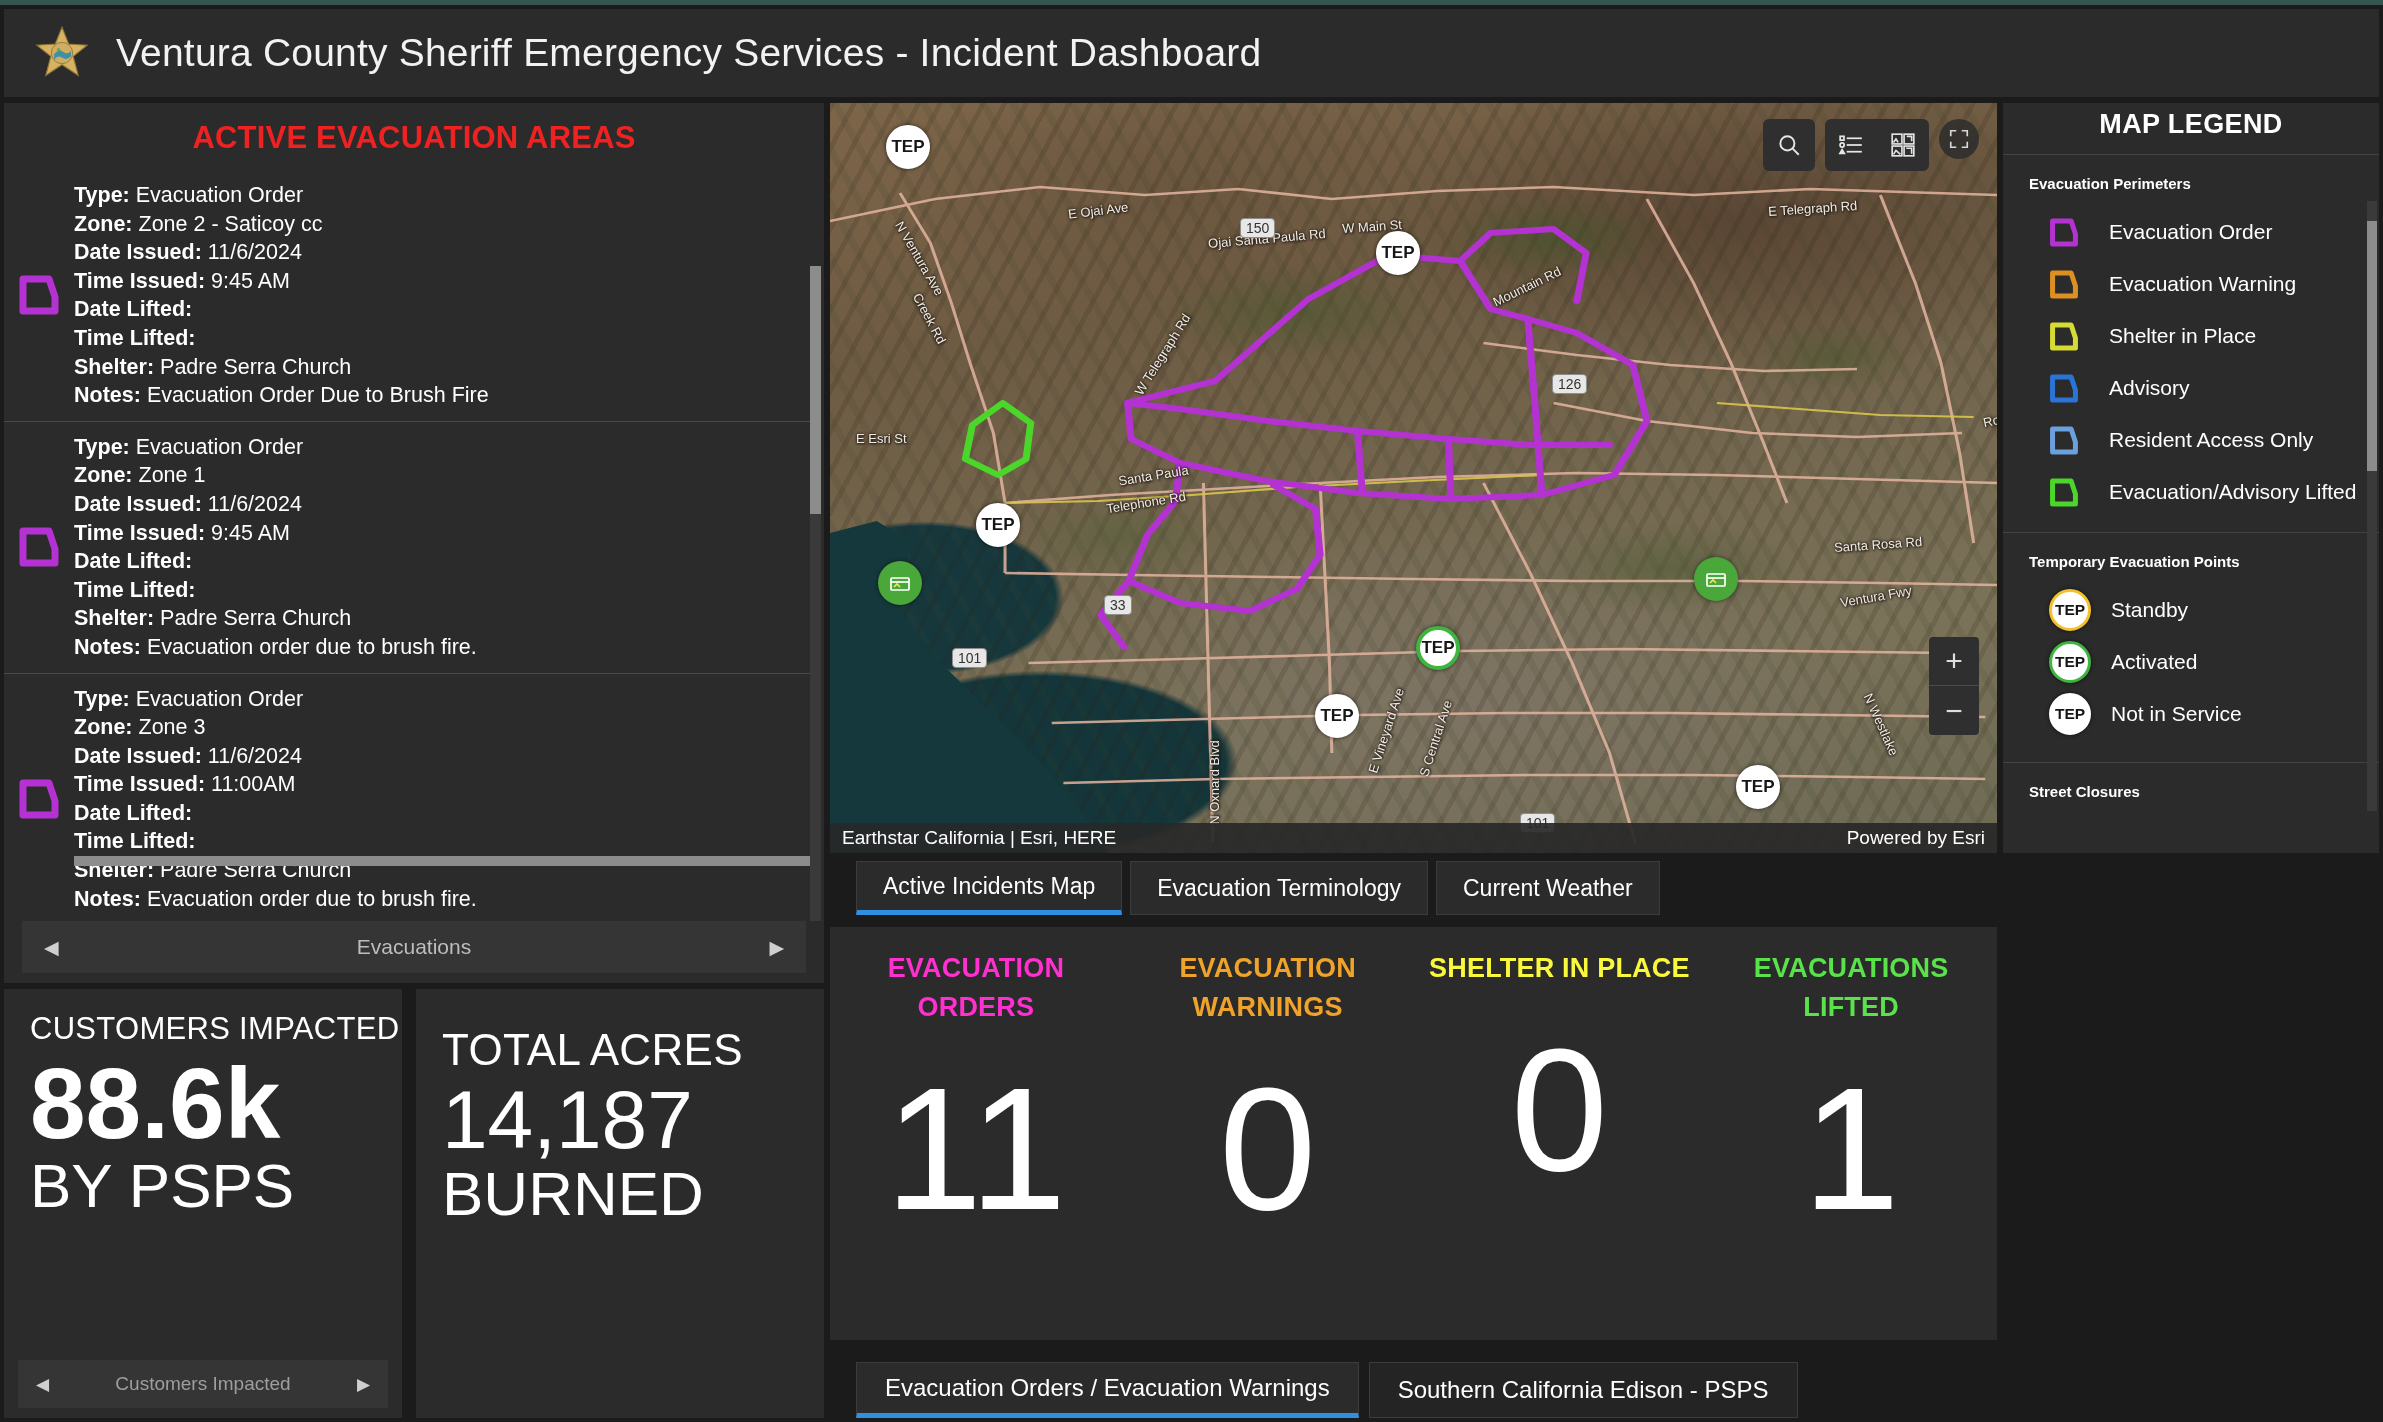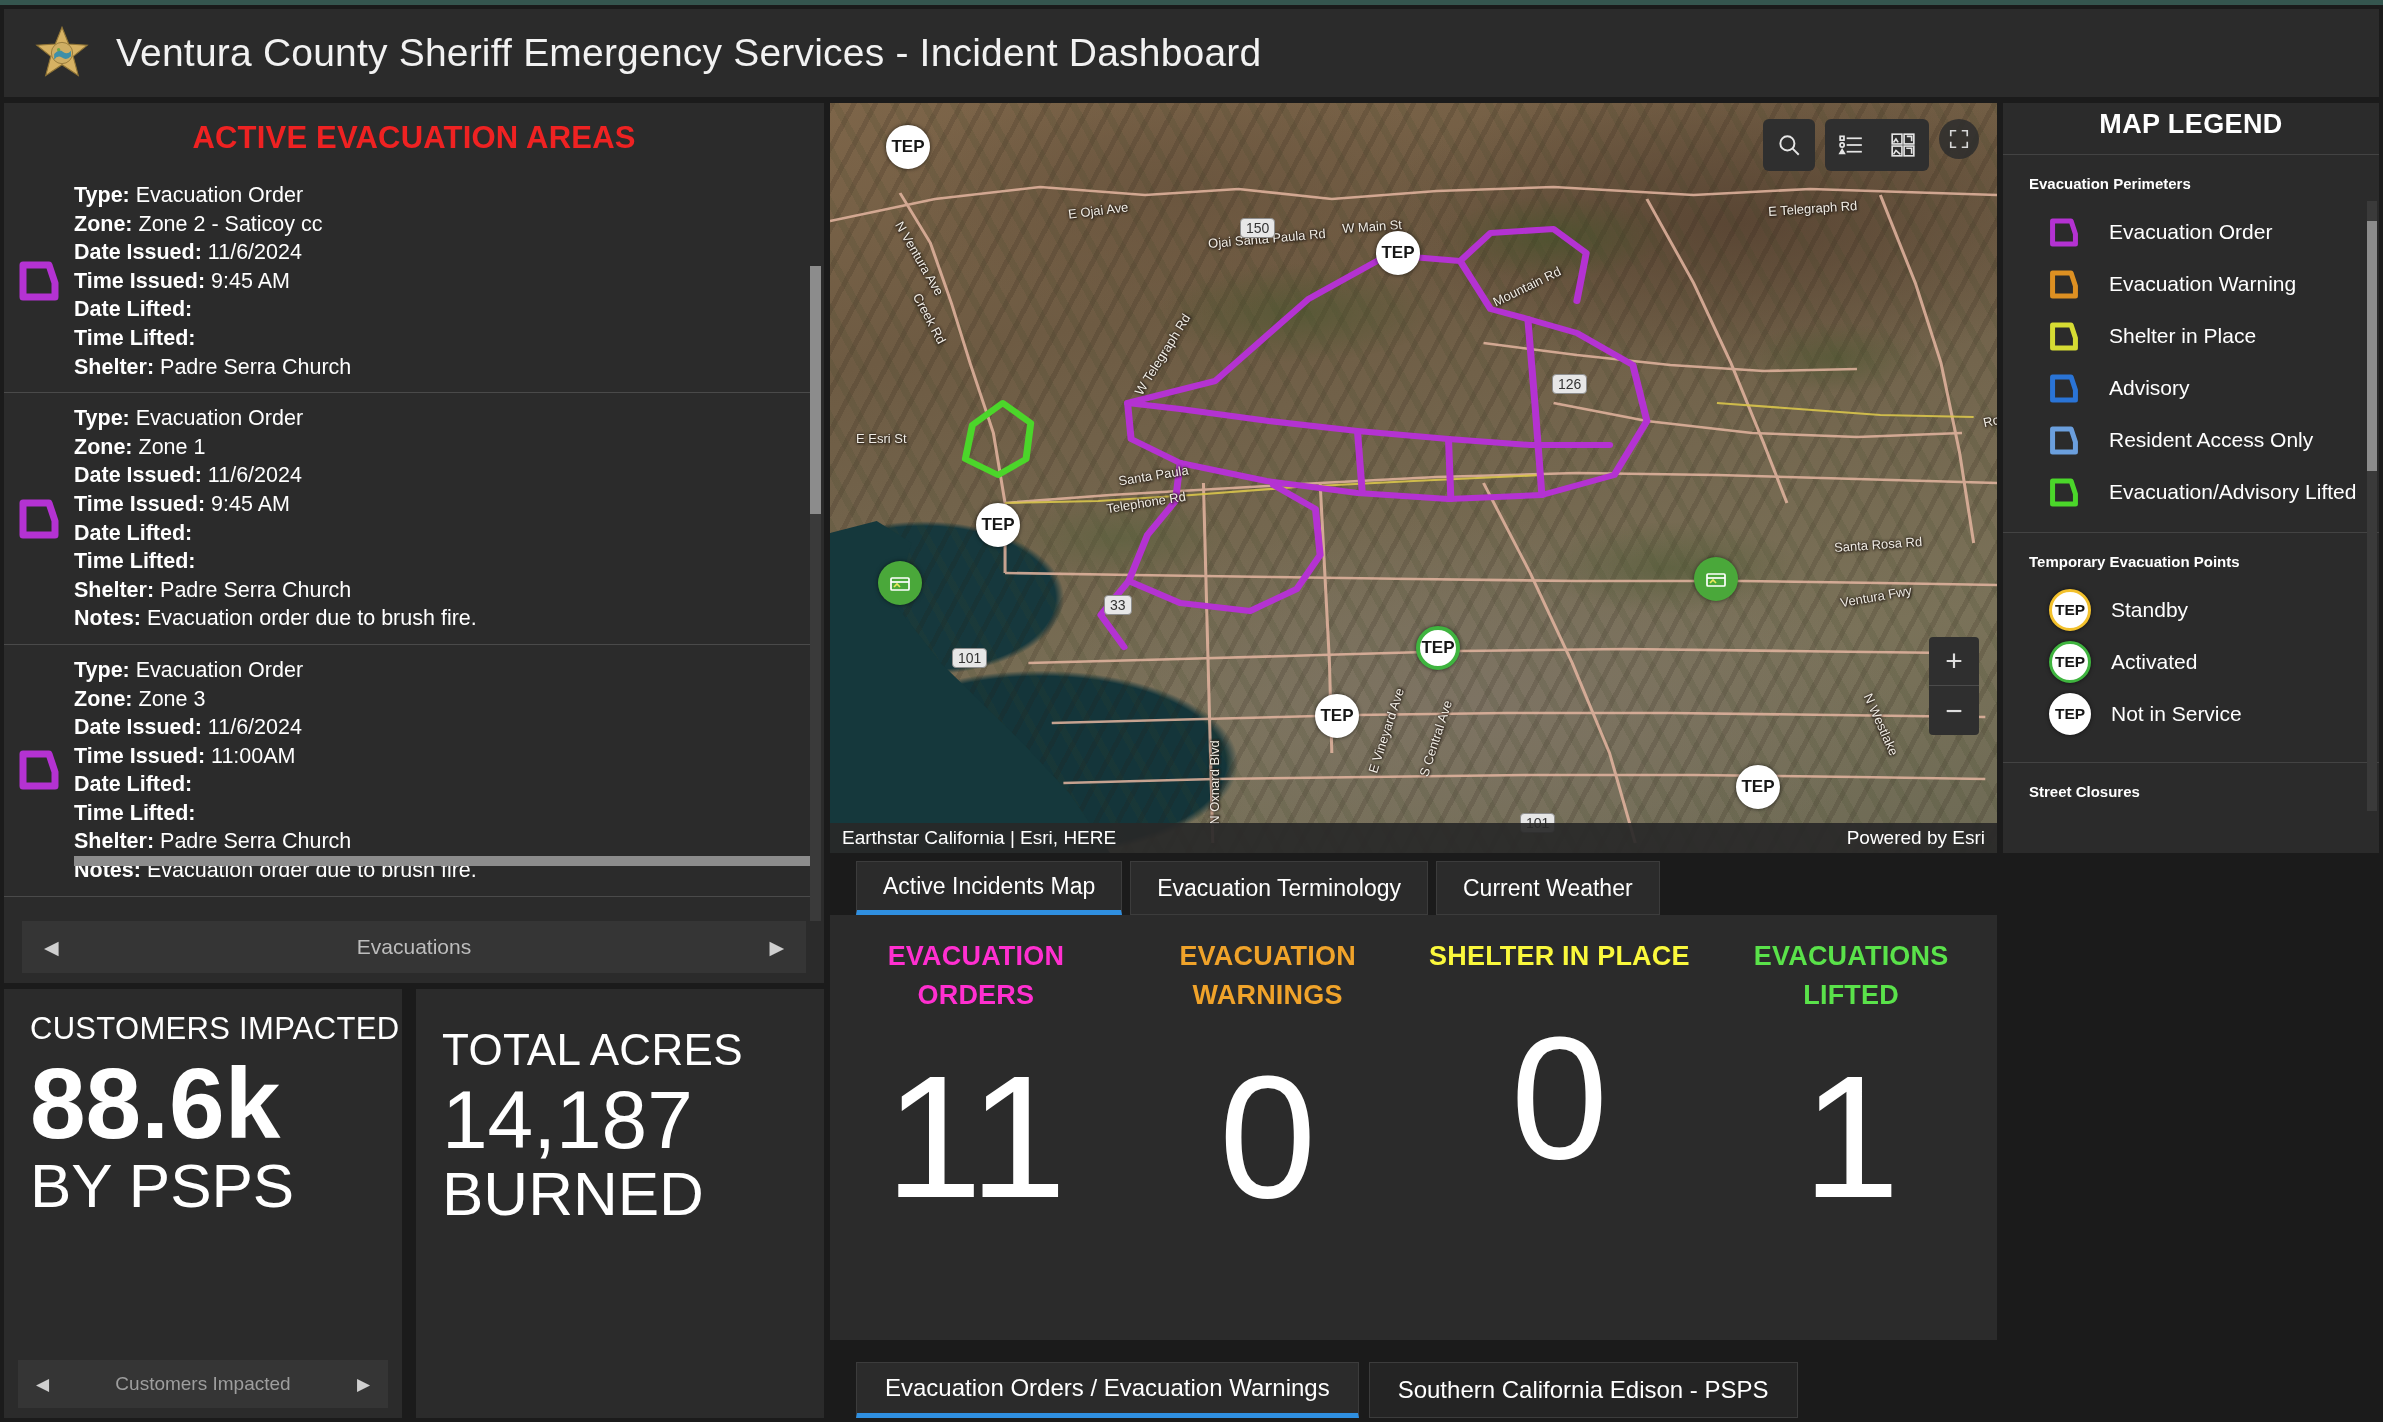--- a/index.html
+++ b/index.html
@@ -315,21 +315,21 @@
   .legend-scroll {
     position:absolute; right: 2px; top: 98px; width: 10px; height: 610px; background:#3a3a3a;
   }
   .legend-thumb { position:absolute; left:0; top: 20px; width:10px; height: 250px; background:#8c8c8c;}
 
   
   .kpi-strip {
     flex: 1;
     background: #2b2b2b;
     display: flex;
-    margin-top: 0;
+    margin-top: 12px;
     min-height: 0;
   }
   .kpi-cell {
     flex: 1;
     display:flex; flex-direction:column;
     align-items:center;
     padding-top: 22px;
   }
   .kpi-cell .cap {
     font-size: 27px; font-weight: bold; text-align:center;
@@ -388,20 +388,21 @@
                 </svg>
             </div>
             <div class="evac-fields">
               <div class="evac-row"><b>Type:</b> <span class="val">Evacuation Order</span></div>
               <div class="evac-row"><b>Zone:</b> <span class="val">Zone 2 - Saticoy cc</span></div>
               <div class="evac-row"><b>Date Issued:</b> <span class="val">11/6/2024</span></div>
               <div class="evac-row"><b>Time Issued:</b> <span class="val">9:45 AM</span></div>
               <div class="evac-row"><b>Date Lifted:</b> <span class="val"></span></div>
               <div class="evac-row"><b>Time Lifted:</b> <span class="val"></span></div>
               <div class="evac-row"><b>Shelter:</b> <span class="val">Padre Serra Church</span></div>
+              <div class="evac-row"><b>Notes:</b> <span class="val">Evacuation Order Due to Brush Fire</span></div>
             </div>
           </div>
 
           <div class="evac-item">
             <div class="evac-shape">
               <svg viewBox="0 0 42 40">
                   <path d="M5 4 L31 4 L37 22 L37 36 L5 36 Z" fill="none" stroke="#b432d2" stroke-width="7" stroke-linejoin="round"></path>
                 </svg>
             </div>
             <div class="evac-fields">

